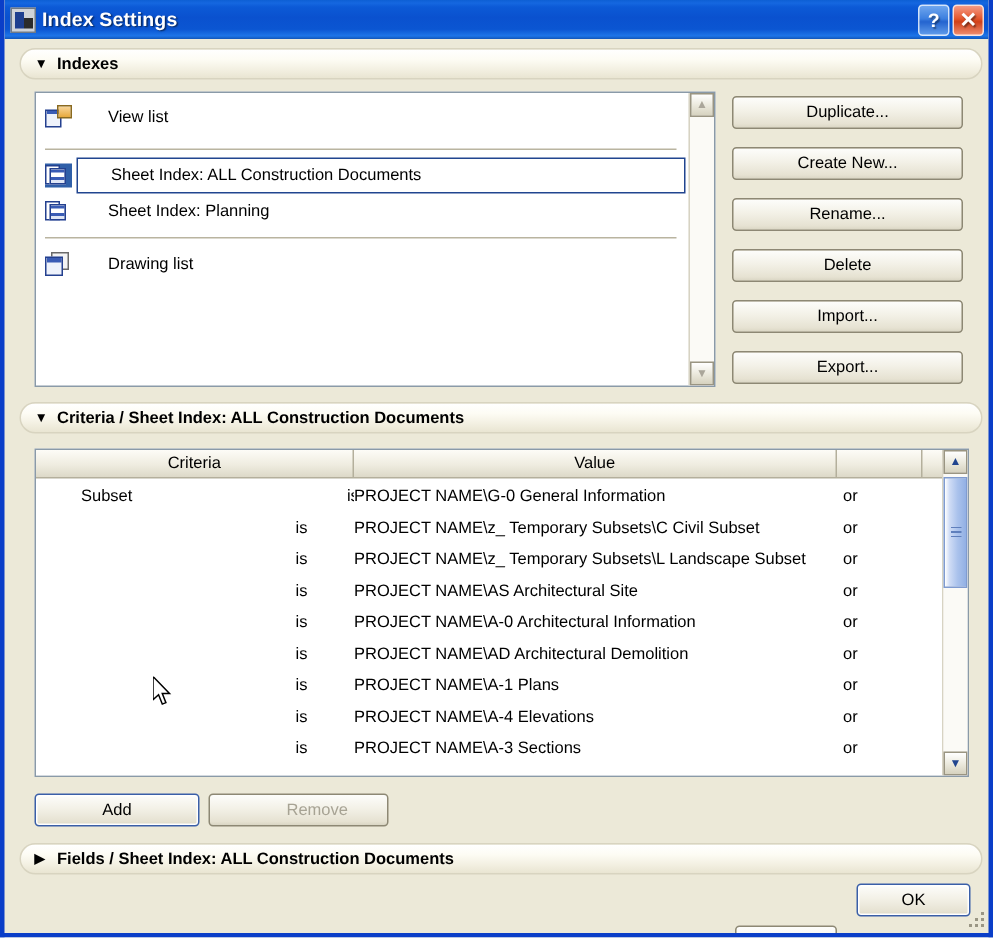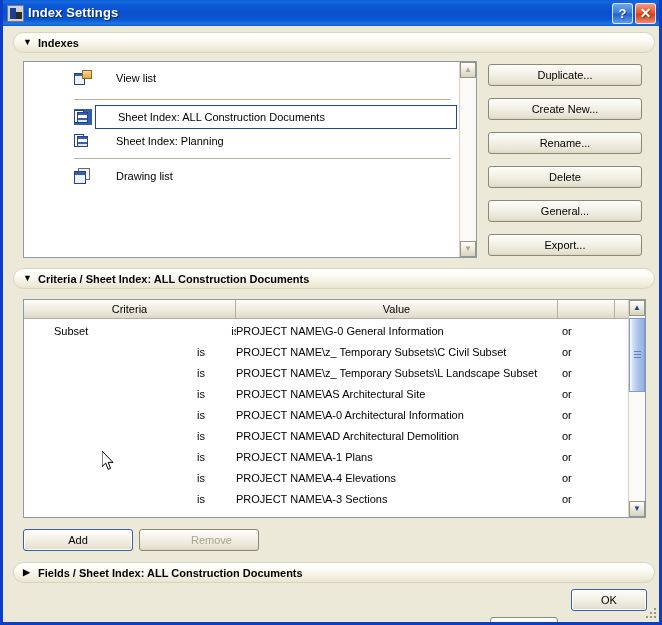--- a/index.html
+++ b/index.html
@@ -127,21 +127,20 @@
     width: 454px; height: 197px;
     box-sizing: border-box;
     background: #ffffff;
     border: 1px solid #8a9aa8;
     overflow: hidden;
   }
   #indexes-inner {
     position: absolute;
     left: 0; top: 0; right: 17px; bottom: 0;
     overflow: hidden;
-    padding-left: 44px;
   }
   .li-row {
     height: 24px;
     display: flex;
     align-items: center;
     font-size: 11px;
     color: #000;
     position: relative;
     padding-left: 6px;
   }
@@ -462,21 +461,21 @@
       <div class="sb-track"></div>
       <div class="sb-arrow down disabled">▼</div>
     </div>
   </div>
 
   <div id="side-buttons">
     <div class="xbtn">Duplicate...</div>
     <div class="xbtn">Create New...</div>
     <div class="xbtn">Rename...</div>
     <div class="xbtn">Delete</div>
-    <div class="xbtn">General...</div>
+    <div class="xbtn">Import...</div>
     <div class="xbtn">Export...</div>
   </div>
 
   <div class="section-bar" style="top:268px;">
     <span class="sec-arrow down"></span>
     <span>Criteria / Sheet Index:  ALL Construction Documents</span>
   </div>
 
   <div id="criteria-table">
     <div id="crit-head">

